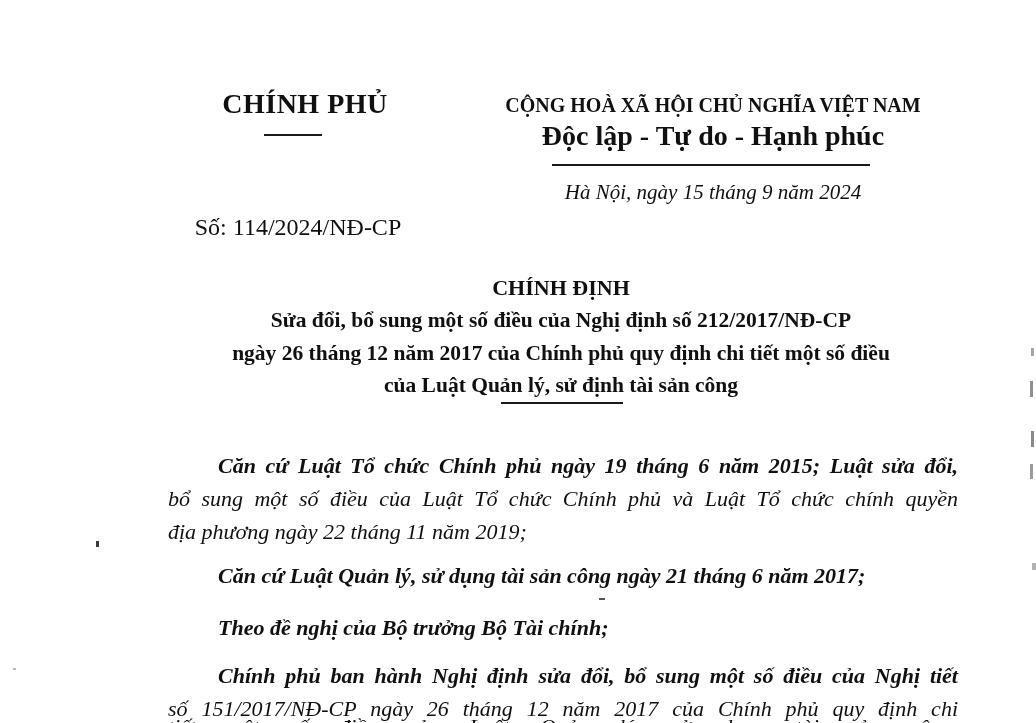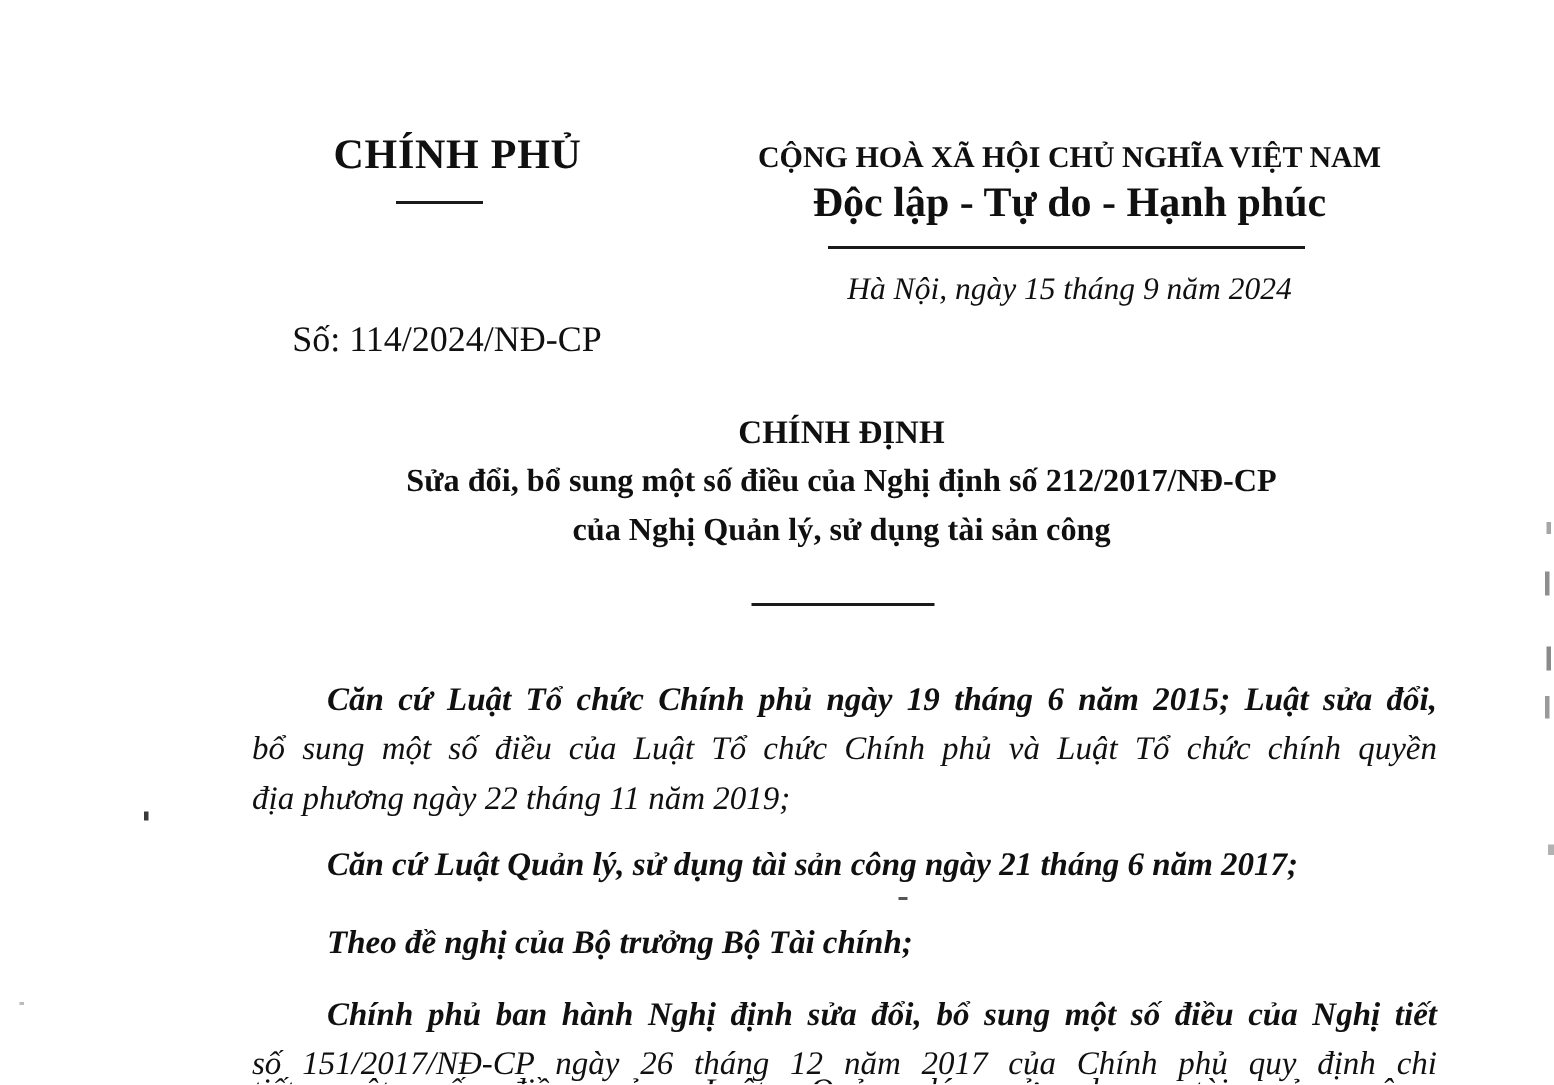--- a/index.html
+++ b/index.html
@@ -59,21 +59,22 @@
   <div class="hdr-right">
     <div class="motto1">CỘNG HOÀ XÃ HỘI CHỦ NGHĨA VIỆT NAM</div>
     <div class="motto2">Độc lập - Tự do - Hạnh phúc</div>
   </div>
   <div class="rule rule-motto"></div>
   <div class="date">Hà Nội, ngày 15 tháng 9 năm 2024</div>
 
   <div class="title-block">
     <div class="doc-type">CHÍNH ĐỊNH</div>
     <div class="t-line">Sửa đổi, bổ sung một số điều của Nghị định số 212/2017/NĐ-CP</div>
-    <div class="t-line">của Nghị Quản lý, sử dụng tài sản công</div>
+    <div class="t-line">ngày 26 tháng 12 năm 2017 của Chính phủ quy định chi tiết một số điều</div>
+    <div class="t-line">của Luật Quản lý, sử định tài sản công</div>
   </div>
   <div class="rule rule-title"></div>
 
   <div class="body-block">
     <p class="p1">
       <span class="bline indent" style="display:block">Căn cứ Luật Tổ chức Chính phủ ngày 19 tháng 6 năm 2015; Luật sửa đổi,</span>
       <span class="bline" style="display:block">bổ sung một số điều của Luật Tổ chức Chính phủ và Luật Tổ chức chính quyền</span>
       <span class="bline last" style="display:block">địa phương ngày 22 tháng 11 năm 2019;</span>
     </p>
     <p class="p2">

